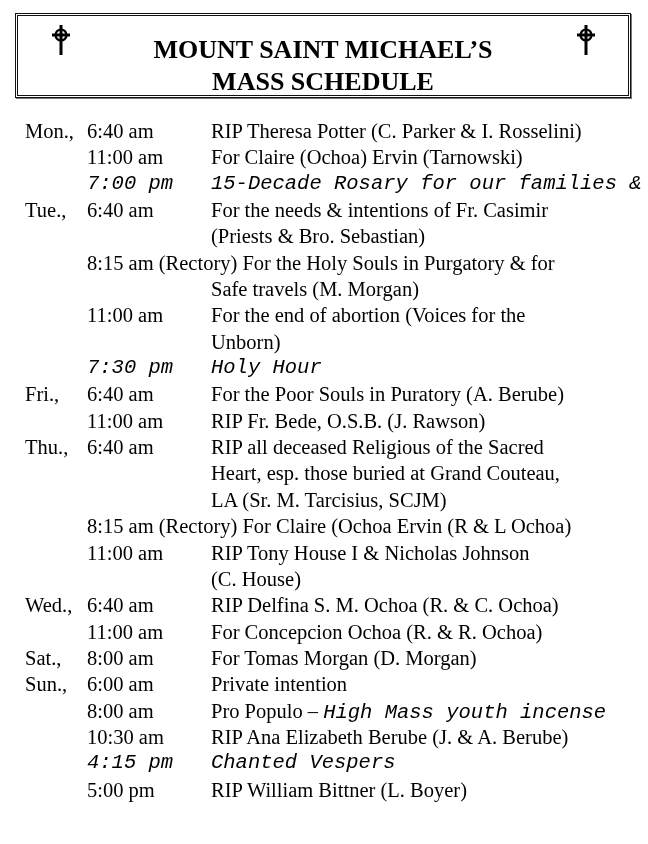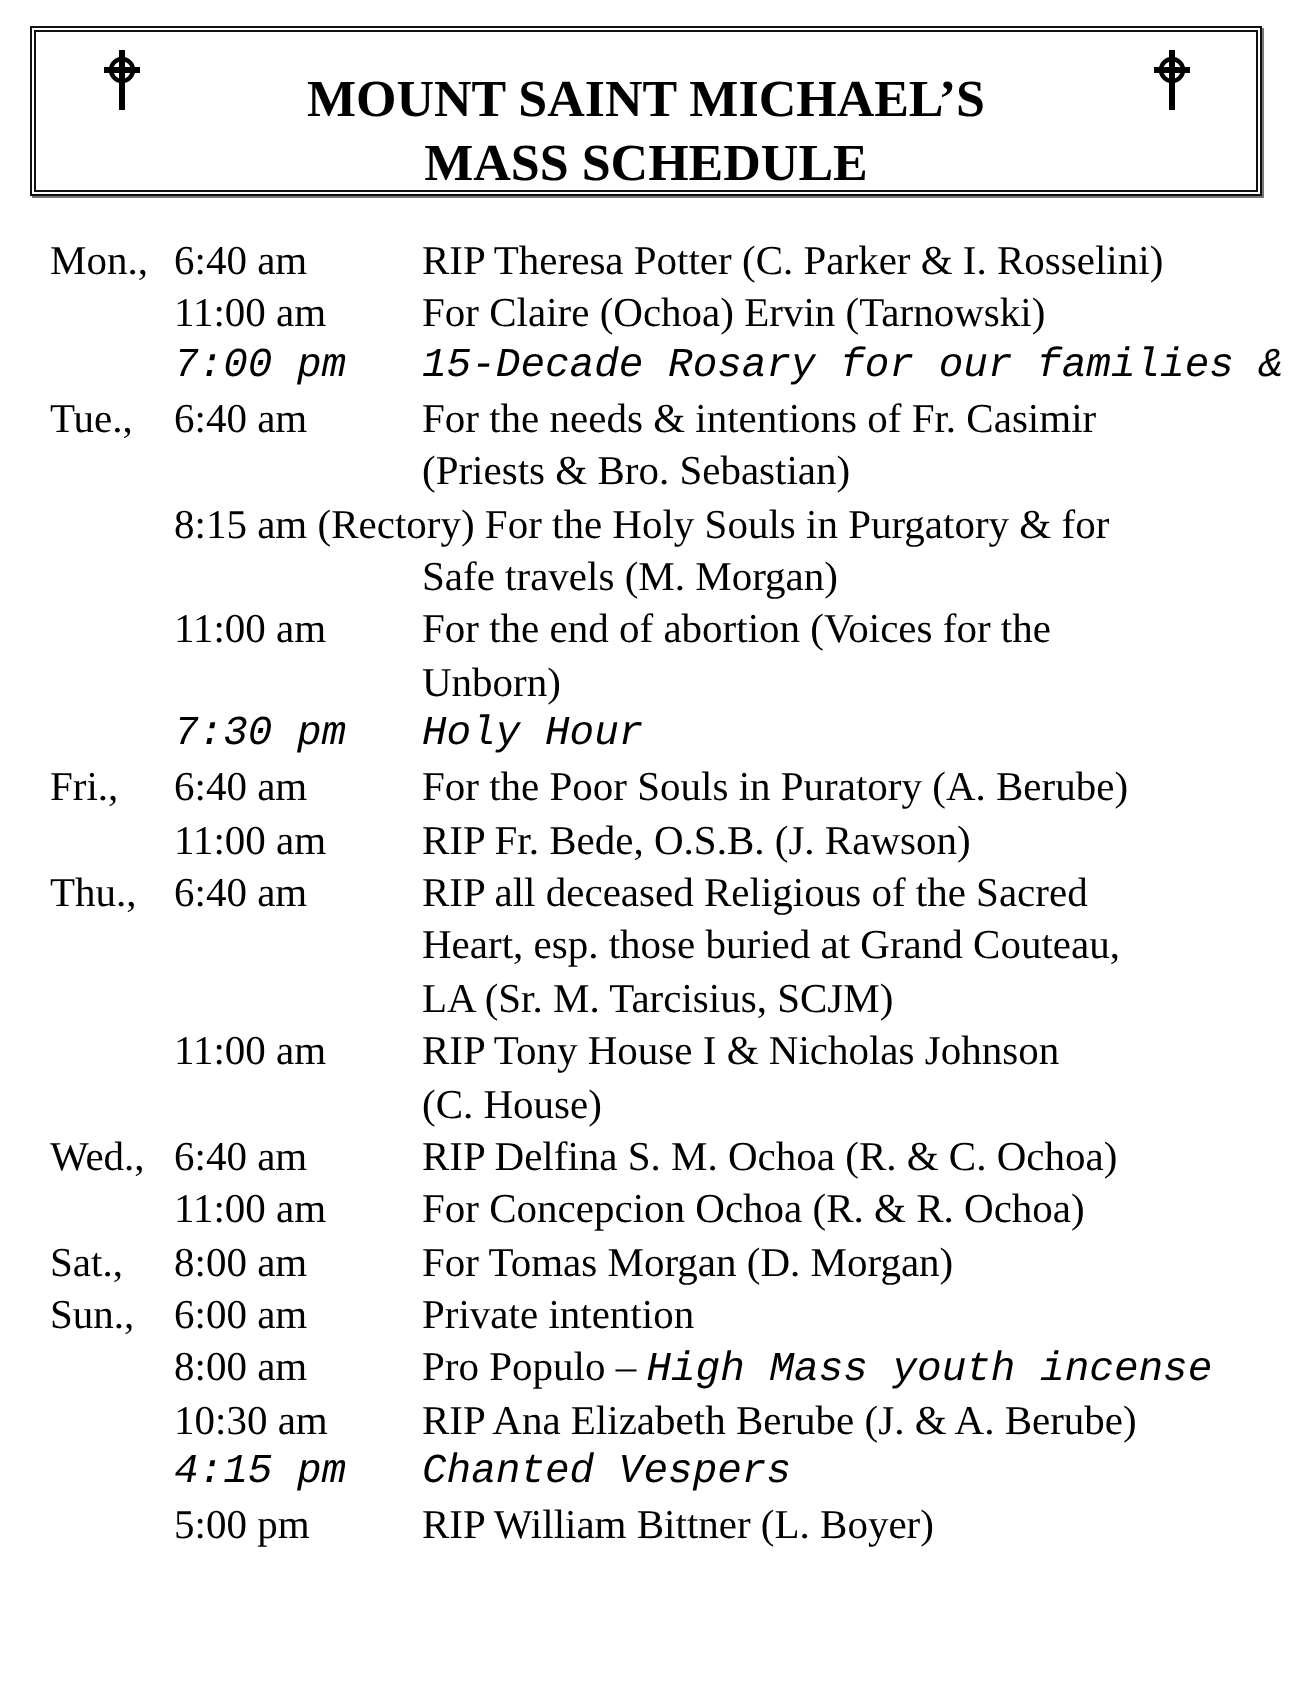--- a/index.html
+++ b/index.html
@@ -105,20 +105,23 @@
       <span class="time">6:40 am</span>
       <span class="desc">RIP all deceased Religious of the Sacred</span>
     </div>
     <div class="row">
       <span class="desc">Heart, esp. those buried at Grand Couteau,</span>
     </div>
     <div class="row">
       <span class="desc">LA (Sr. M. Tarcisius, SCJM)</span>
     </div>
     <div class="row">
+      <span class="span-line">8:15 am (Rectory) For Claire (Ochoa Ervin (R &amp; L Ochoa)</span>
+    </div>
+    <div class="row">
       <span class="time">11:00 am</span>
       <span class="desc">RIP Tony House I &amp; Nicholas Johnson</span>
     </div>
     <div class="row">
       <span class="desc">(C. House)</span>
     </div>
     <div class="row">
       <span class="day">Wed.,</span>
       <span class="time">6:40 am</span>
       <span class="desc">RIP Delfina S. M. Ochoa (R. &amp; C. Ochoa)</span>

